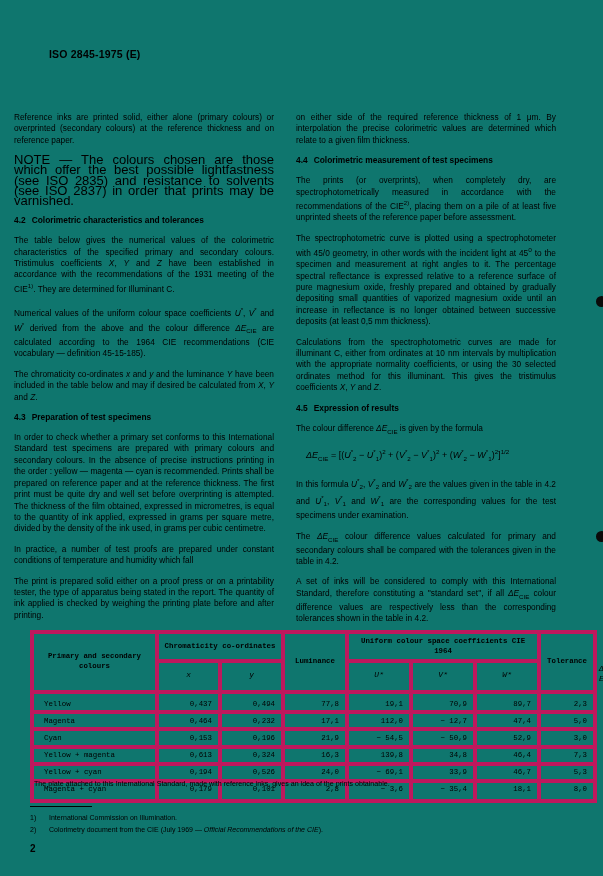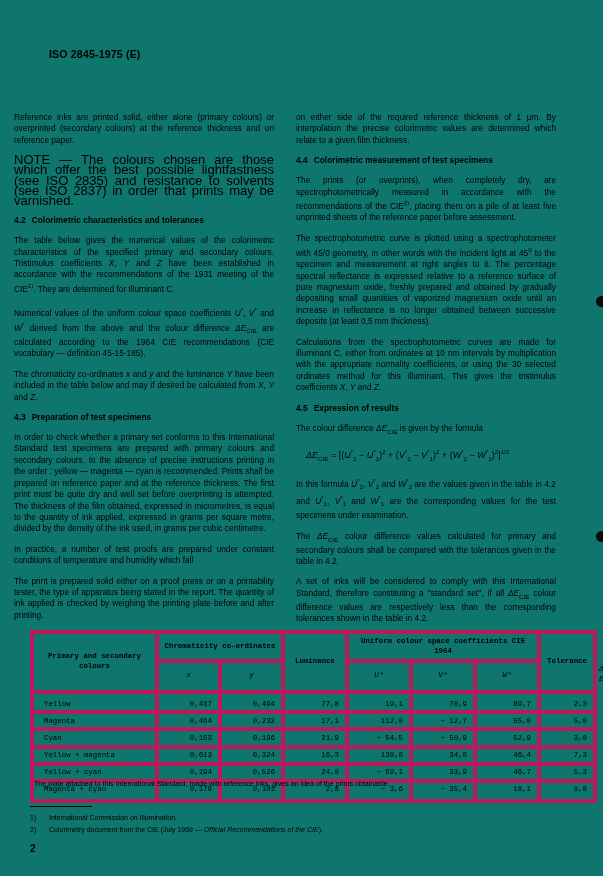--- a/index.html
+++ b/index.html
@@ -293,21 +293,21 @@
             <td class="pad-r2">89,7</td>
             <td class="pad-t">2,3</td>
           </tr>
           <tr>
             <td class="name">Magenta</td>
             <td class="pad-r">0,464</td>
             <td class="pad-r">0,232</td>
             <td class="pad-r2">17,1</td>
             <td class="pad-r2">112,0</td>
             <td class="pad-r2">− 12,7</td>
-            <td class="pad-r2">55,0</td>
+            <td class="pad-r2">47,4</td>
             <td class="pad-t">5,0</td>
           </tr>
           <tr>
             <td class="name">Cyan</td>
             <td class="pad-r">0,153</td>
             <td class="pad-r">0,196</td>
             <td class="pad-r2">21,9</td>
             <td class="pad-r2">− 54,5</td>
             <td class="pad-r2">− 50,9</td>
             <td class="pad-r2">52,9</td>

